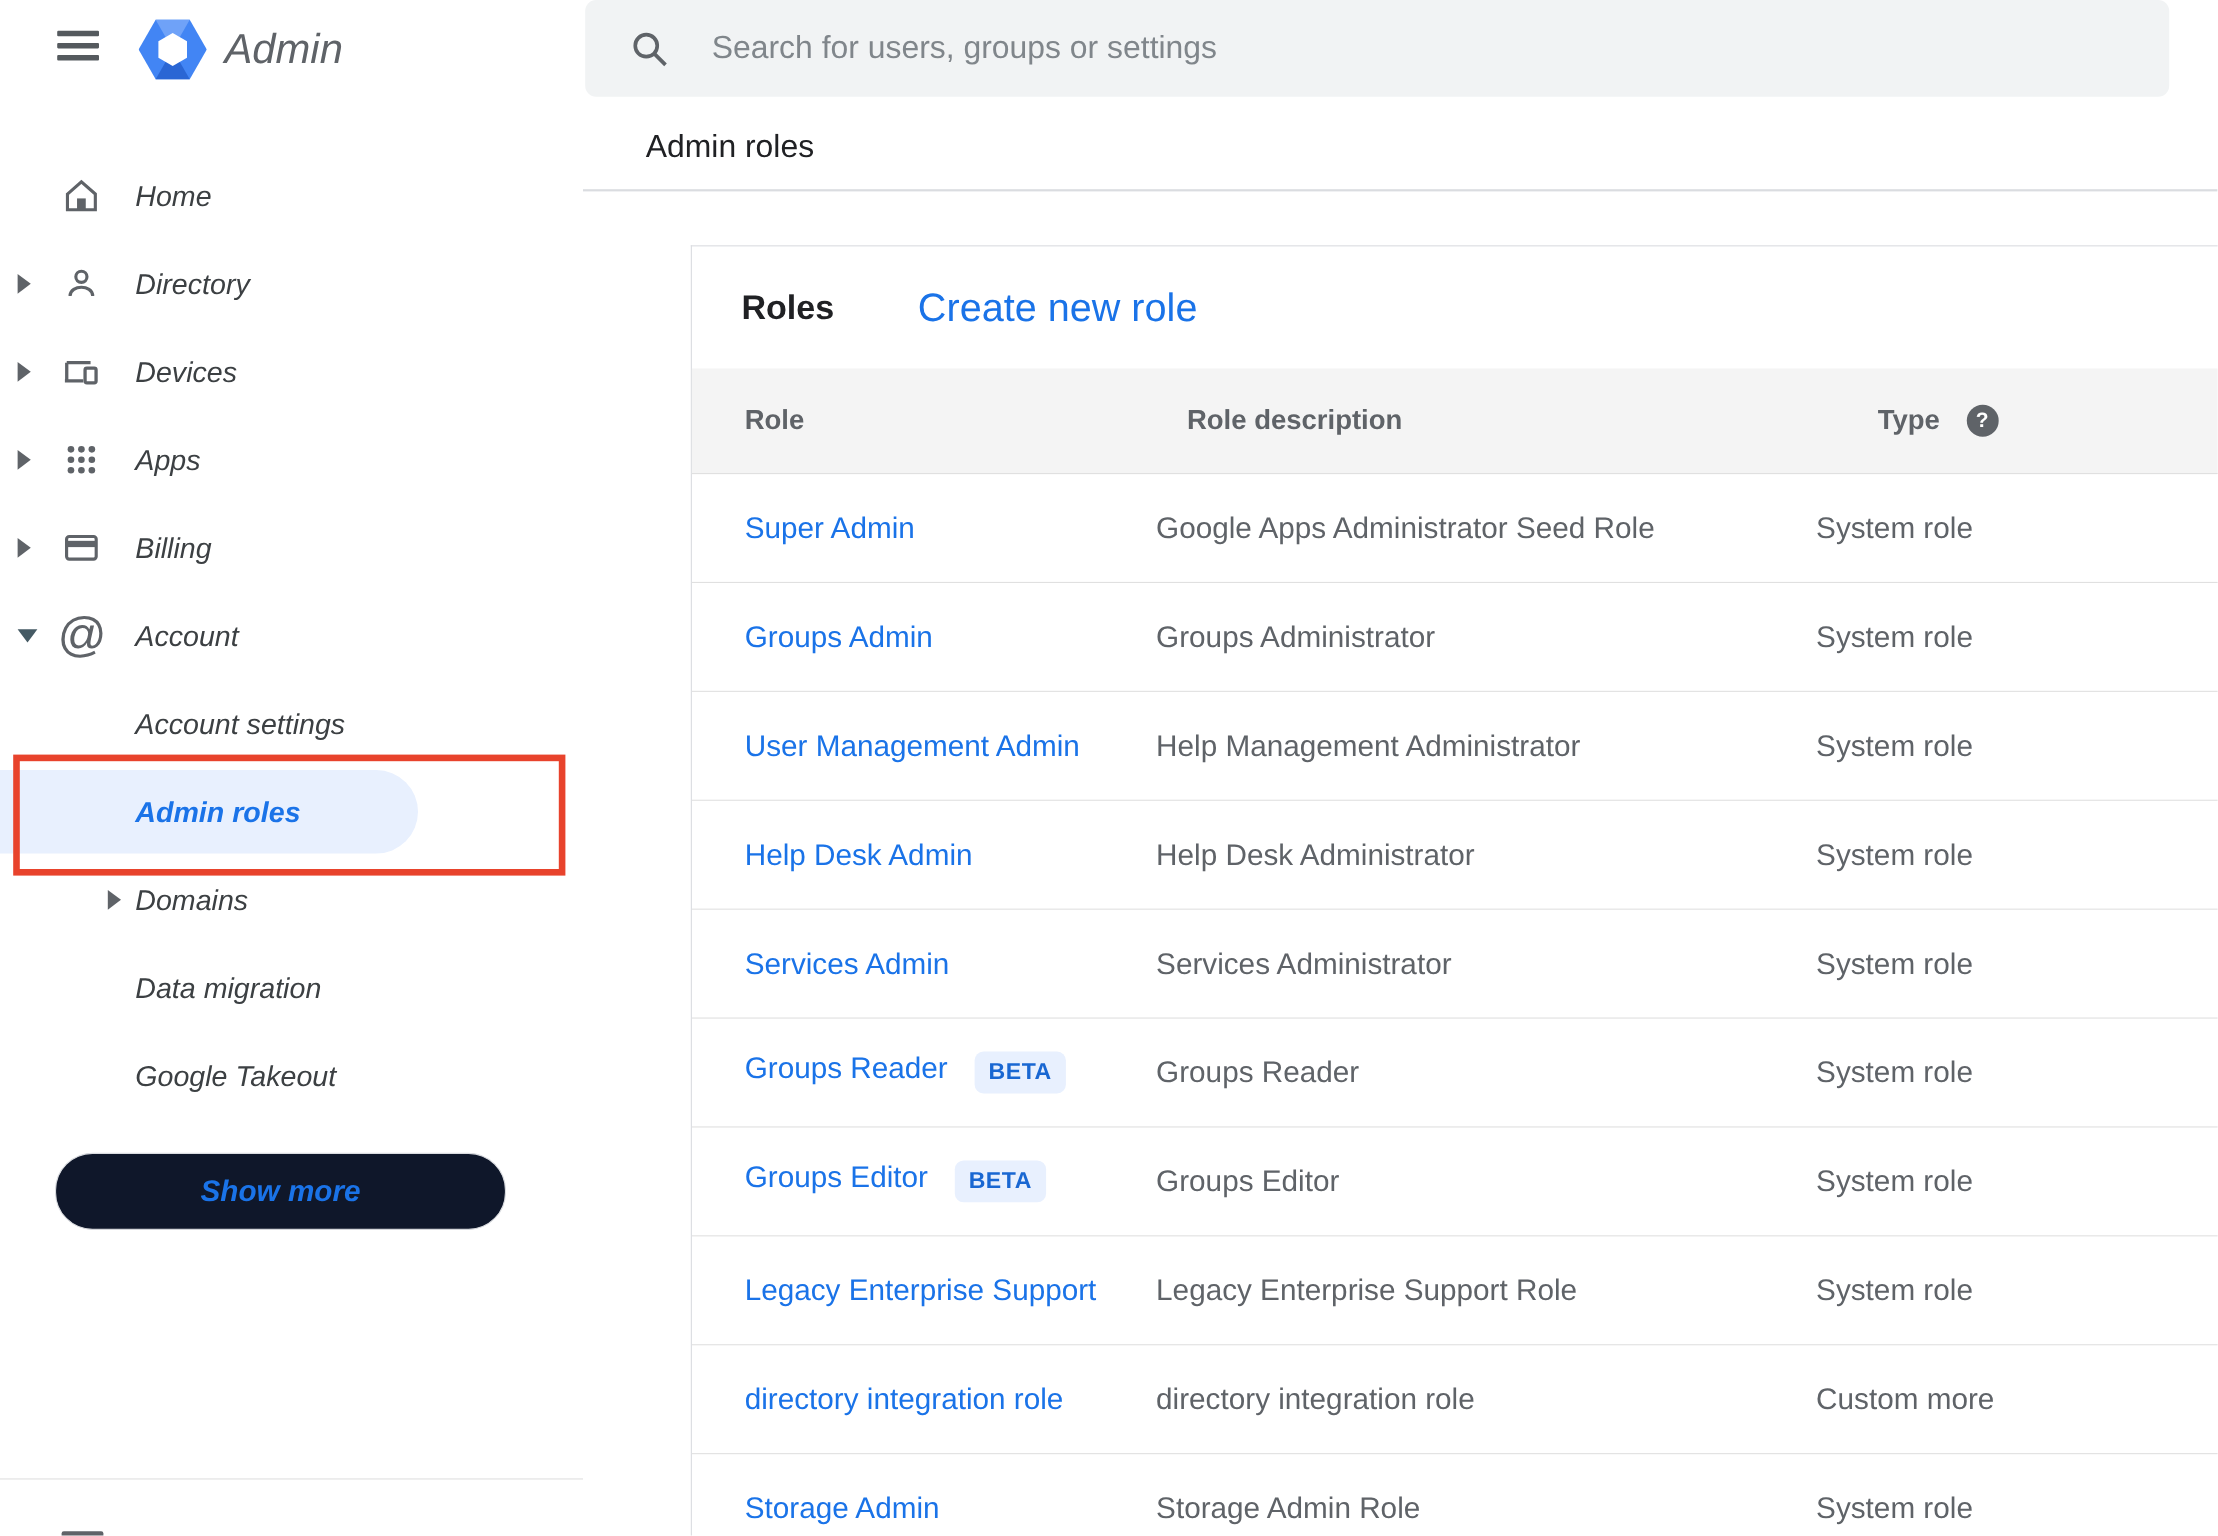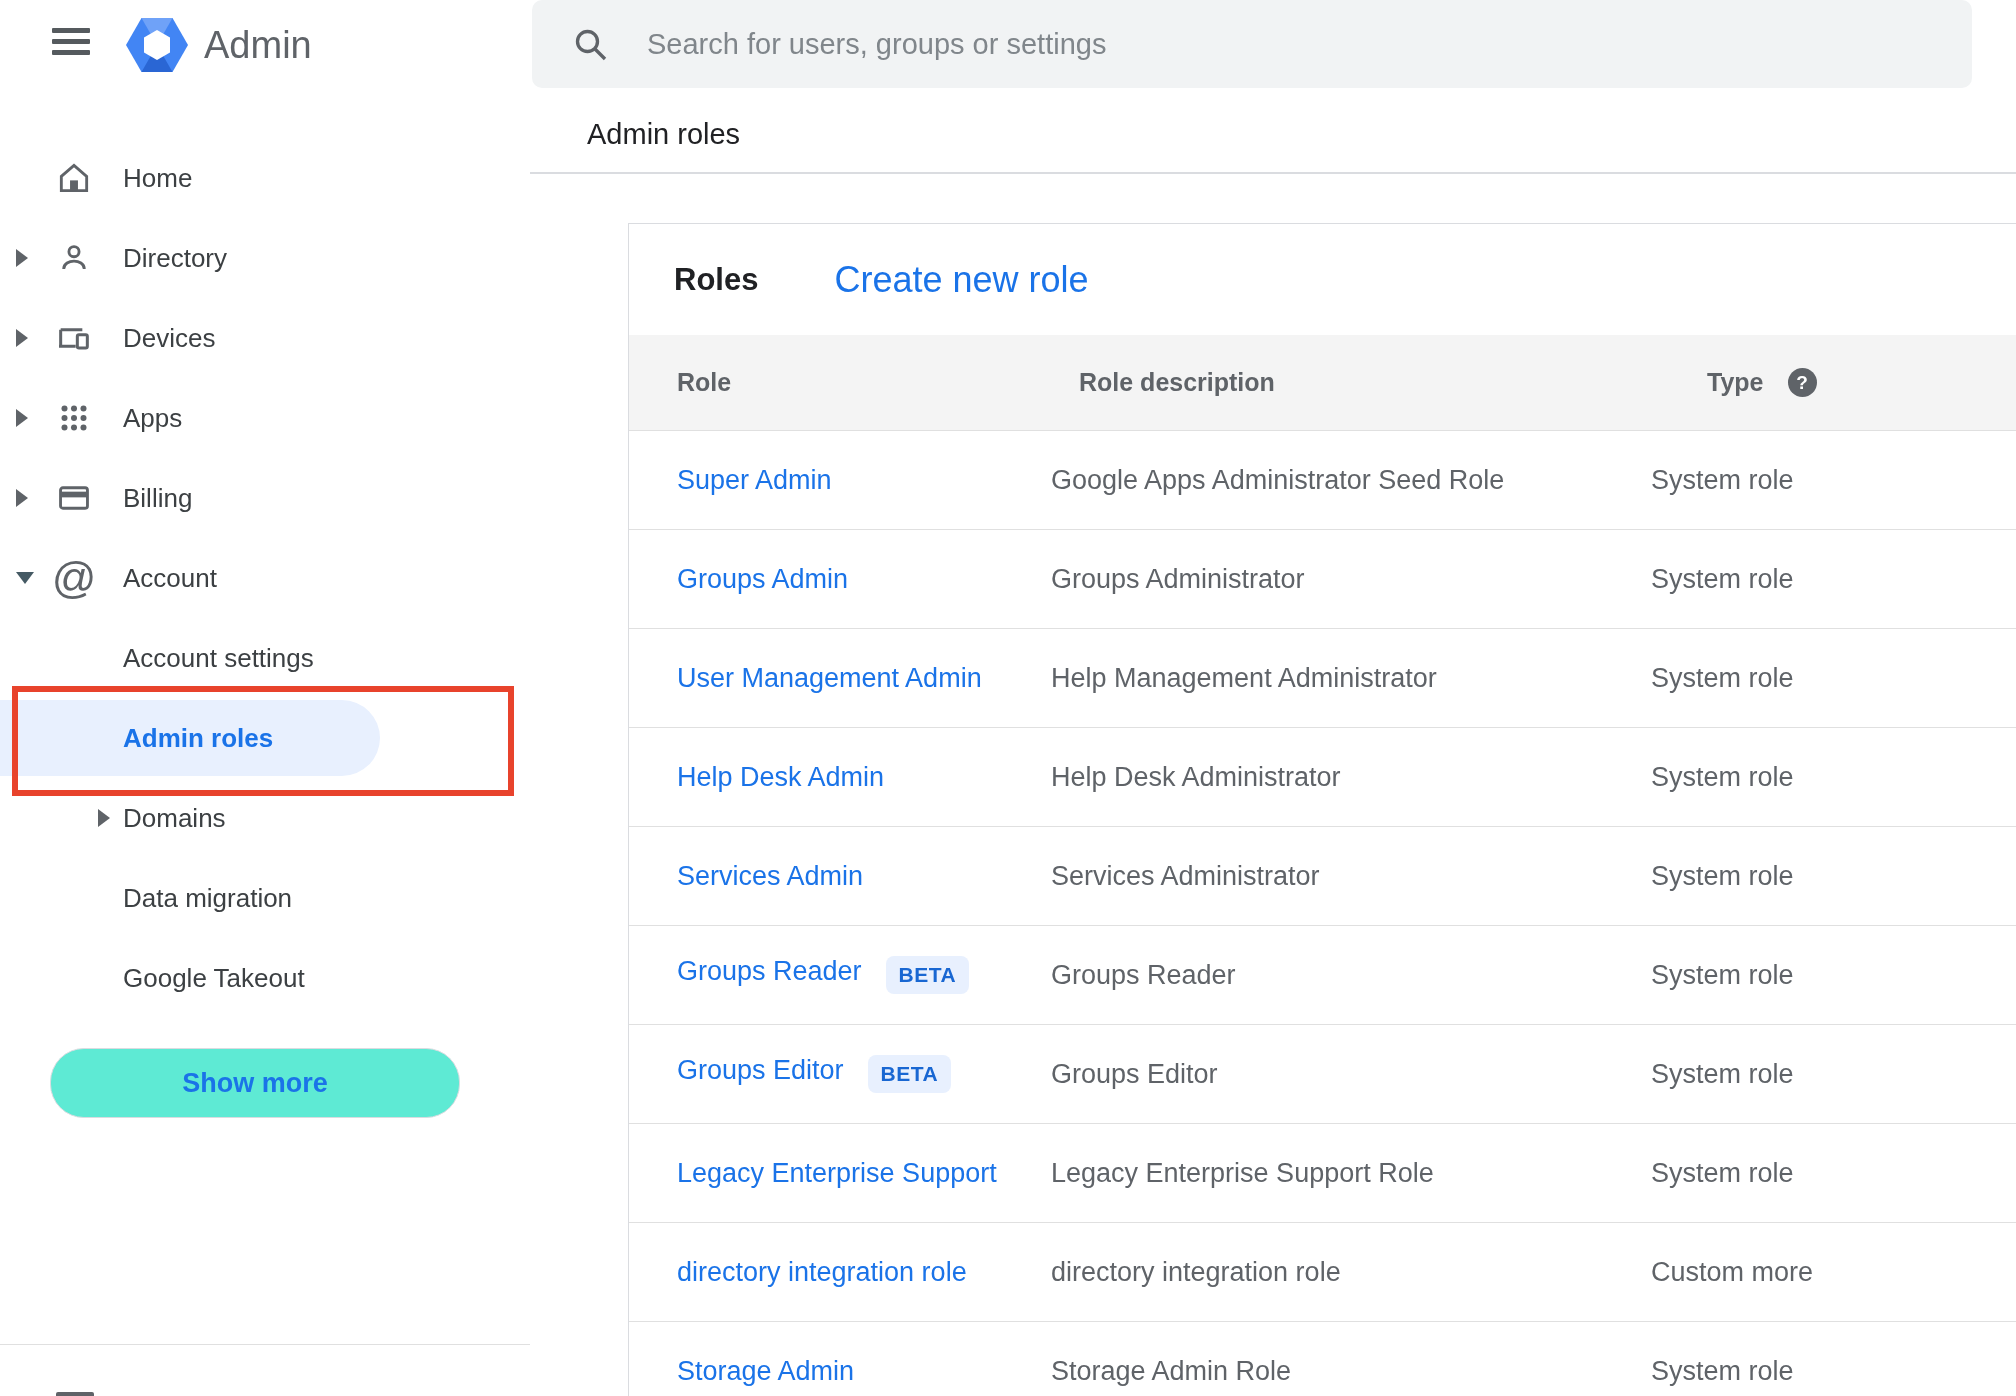--- a/index.html
+++ b/index.html
@@ -3,42 +3,42 @@
 <meta charset="utf-8">
 <style>
   html,body{margin:0;padding:0;}
   body{
     width:2016px;height:1396px;position:relative;overflow:hidden;
     background:#ffffff;
     font-family:"Liberation Sans","DejaVu Sans",sans-serif;
     -webkit-font-smoothing:antialiased;
   }
   
-  .sidebar{position:absolute;left:0;top:0;width:530px;height:1396px;background:#fff;}
+  .sidebar{position:absolute;left:0;top:0;width:530px;height:1396px;background:#fff;font-style:italic;}
   .brand{position:absolute;left:0;top:0;height:90px;width:530px;}
   .hamburger{position:absolute;left:52px;top:28px;width:38px;height:28px;cursor:pointer;}
   .hamburger span{display:block;width:38px;height:5px;background:#555a5e;border-radius:1px;margin-bottom:6px;}
   .logo{position:absolute;left:126px;top:16px;width:62px;height:58px;}
   .brand-name{position:absolute;left:204px;top:16px;font-size:38px;color:#5f6368;line-height:58px;}
   .nav{position:absolute;left:0;top:138px;width:530px;}
   .nav-row{position:relative;height:80px;display:flex;align-items:center;cursor:pointer;}
   .caret{position:absolute;left:16px;width:0;height:0;}
   .caret.right{border-top:9px solid transparent;border-bottom:9px solid transparent;border-left:12px solid #5f6368;}
   .caret.down{border-left:9px solid transparent;border-right:9px solid transparent;border-top:12px solid #455a64;}
   .caret.sub{left:98px;}
   .nav-icon{position:absolute;left:52px;width:44px;height:44px;display:flex;align-items:center;justify-content:center;color:#5f6368;}
   .nav-icon svg{display:block;}
   .at-glyph{font-size:44px;color:#5f6368;line-height:44px;}
   .nav-label{position:absolute;left:123px;font-size:26px;color:#3c4043;white-space:nowrap;}
   .sub .nav-label{left:123px;}
   .selected-pill{position:absolute;left:0;top:2px;width:380px;height:76px;background:#e8f0fe;border-radius:0 38px 38px 0;}
   .selected-label{color:#1a73e8;font-weight:bold;}
   .annotation-box{position:absolute;left:12px;top:686px;width:490px;height:98px;border:6px solid #e8432c;z-index:5;pointer-events:none;}
   .show-more{position:absolute;left:50px;top:1048px;width:408px;height:68px;border:1px solid #dadce0;border-radius:34px;
-    background:#5eead4;color:#1a73e8;font-size:27px;font-weight:bold;display:flex;align-items:center;justify-content:center;cursor:pointer;}
+    background:#0f172a;color:#1a73e8;font-size:27px;font-weight:bold;display:flex;align-items:center;justify-content:center;cursor:pointer;}
   .sidebar-divider{position:absolute;left:0;top:1344px;width:530px;height:1px;background:#e0e0e0;}
   .partial-icon{position:absolute;left:56px;top:1392px;width:38px;height:6px;background:#5f6368;border-radius:2px 2px 0 0;}
   
   .searchbar{position:absolute;left:532px;top:0;width:1440px;height:88px;background:#f1f3f4;border-radius:10px;display:flex;align-items:center;}
   .search-icon{margin-left:38px;width:40px;height:40px;flex:0 0 auto;}
   .search-input{flex:1;margin-left:35px;margin-right:30px;border:none;outline:none;background:transparent;font-size:29px;color:#7f1d1d;font-family:inherit;}
   .search-input::placeholder{color:#80868b;opacity:1;}
   
   .page-title{position:absolute;left:587px;top:118px;font-size:29px;color:#202124;}
   .page-divider{position:absolute;left:530px;top:172px;width:1486px;height:2px;background:#dadce0;}

